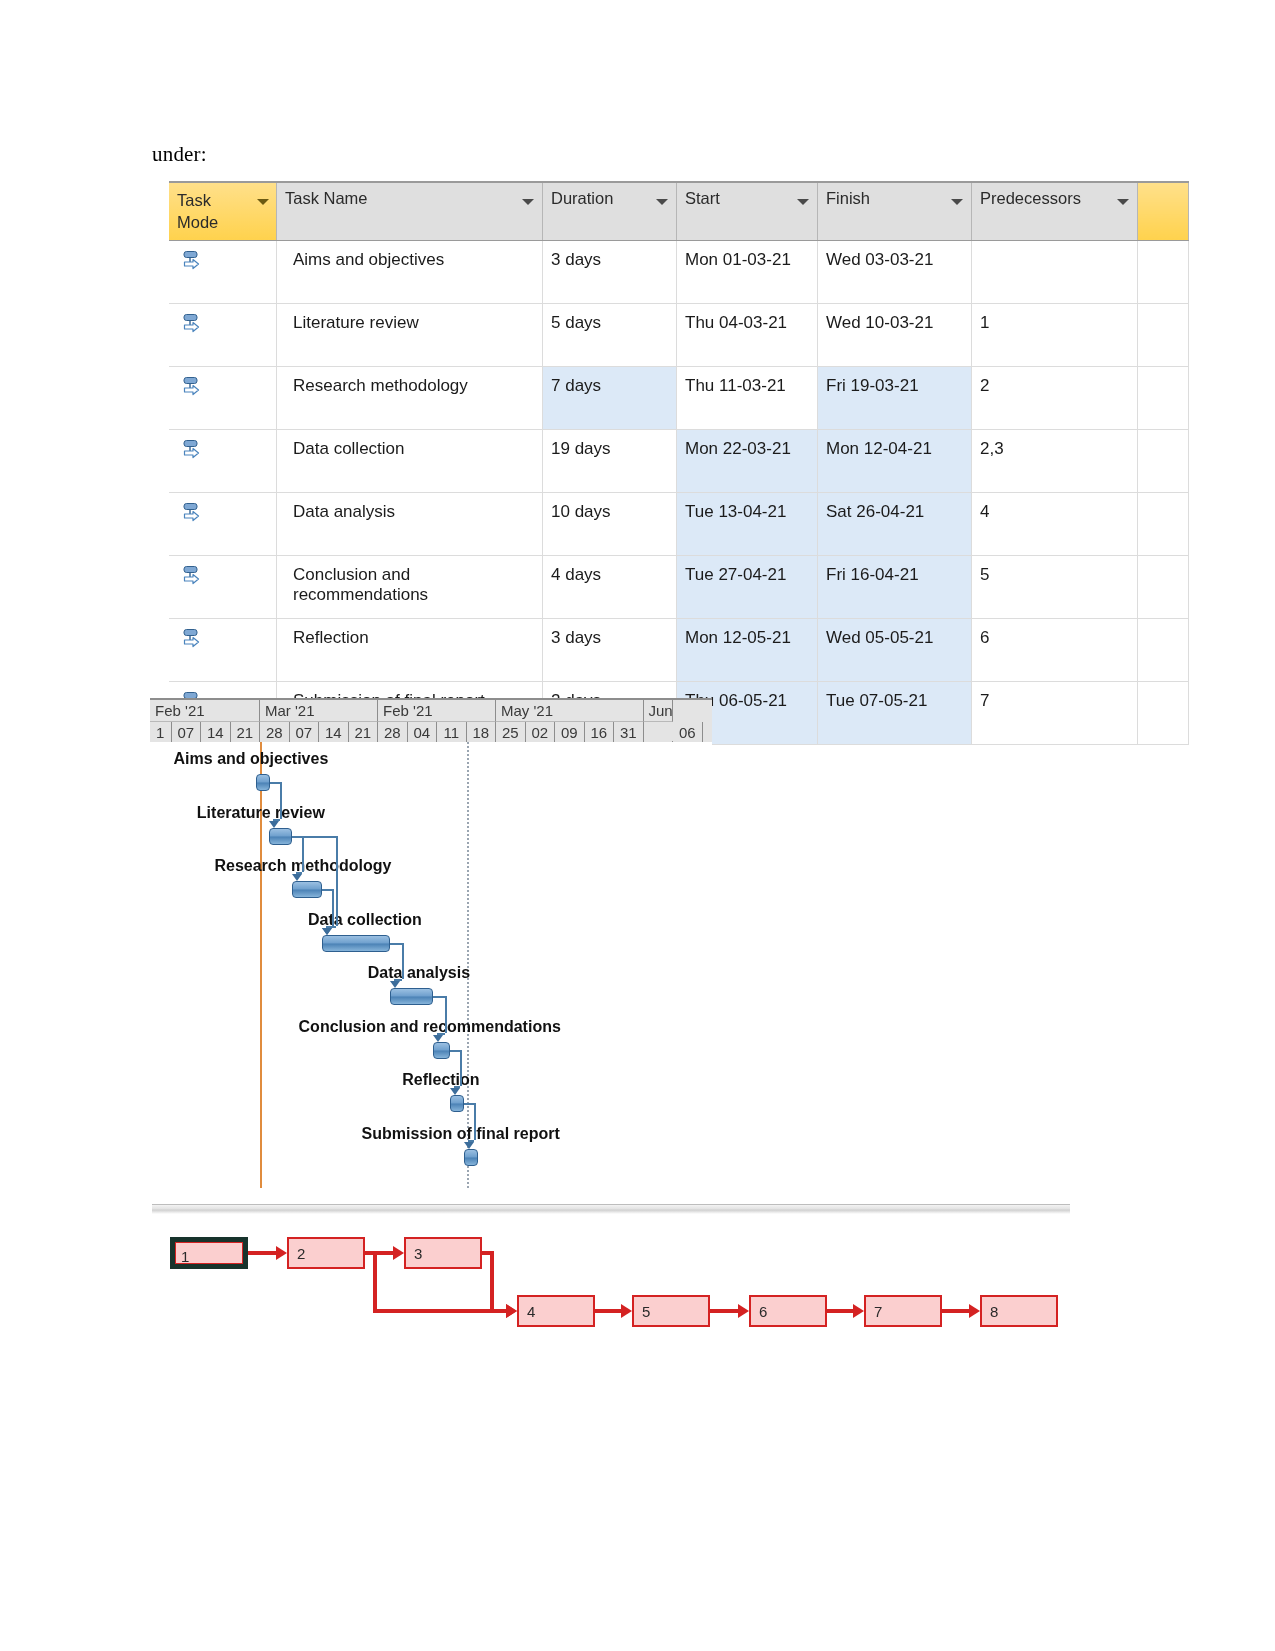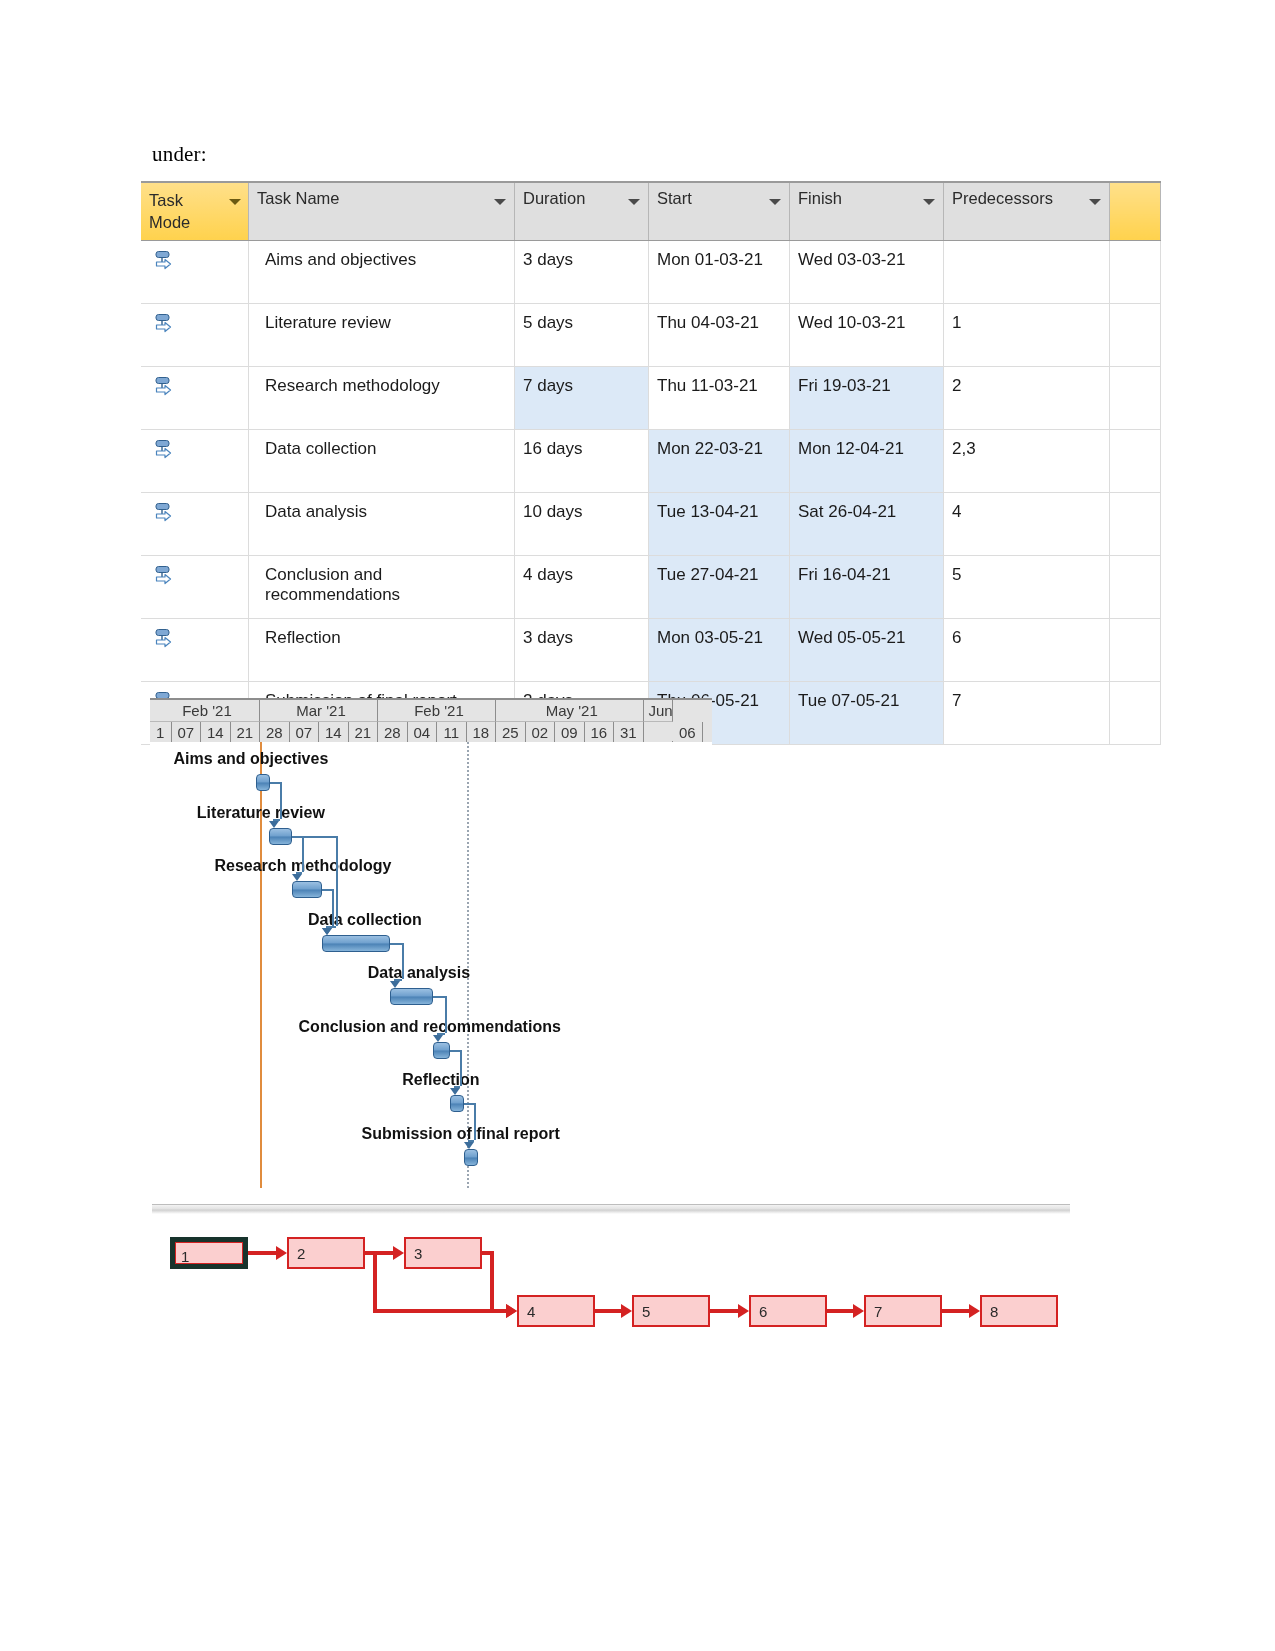--- a/index.html
+++ b/index.html
@@ -22,21 +22,21 @@
     top: 142px;
     font-family: "Liberation Serif", serif;
     font-size: 21px;
     color: #000000;
     letter-spacing: .2px;
   }
 
   
   #task-table {
     position: absolute;
-    left: 141px;
+    left: 169px;
     top: 181px;
     width: 908px;
     border-collapse: collapse;
     table-layout: fixed;
     background: #ffffff;
     font-size: 16.5px;
     color: #1b1b1b;
   }
   #task-table th {
     background: #dfdfdf;
@@ -120,21 +120,20 @@
     border-bottom: 1px solid #b9b9b9;
     height: 22px;
     line-height: 22px;
     font-size: 15px;
     color: #3a3a3a;
     padding-left: 5px;
     box-sizing: border-box;
     background: #e4e4e4;
     white-space: nowrap;
     overflow: hidden;
-    text-align: center;
   }
   .ts-week {
     border-right: 1px solid #8d8d8d;
     border-bottom: 1px solid #8d8d8d;
     height: 22px;
     line-height: 22px;
     font-size: 15px;
     color: #3a3a3a;
     text-align: center;
     box-sizing: border-box;
@@ -310,21 +309,21 @@
         <td class="c-pred">2</td>
         <td class="c-extra"></td>
       </tr>
       <tr>
         <td class="c-mode"><span><svg class="taskmode-icon" viewBox="0 0 22 26" xmlns="http://www.w3.org/2000/svg">
               <rect x="2" y="1.5" width="13" height="6" rx="2.5" fill="#7fa8d4" stroke="#32618f" stroke-width="1"></rect>
               <path d="M8 7.5 L8 12" stroke="#32618f" stroke-width="1.4" fill="none"></path>
               <path d="M2.5 12 L11 12 L11 9.5 L16.5 14 L11 18.5 L11 16 L2.5 16 Z" fill="#ffffff" stroke="#4a84bd" stroke-width="1.2" stroke-linejoin="round"></path>
             </svg></span></td>
         <td class="c-name">Data collection</td>
-        <td class="c-dur">16 days</td>
+        <td class="c-dur">19 days</td>
         <td class="c-start tint">Mon 22-03-21</td>
         <td class="c-finish tint">Mon 12-04-21</td>
         <td class="c-pred">2,3</td>
         <td class="c-extra"></td>
       </tr>
       <tr>
         <td class="c-mode"><span><svg class="taskmode-icon" viewBox="0 0 22 26" xmlns="http://www.w3.org/2000/svg">
               <rect x="2" y="1.5" width="13" height="6" rx="2.5" fill="#7fa8d4" stroke="#32618f" stroke-width="1"></rect>
               <path d="M8 7.5 L8 12" stroke="#32618f" stroke-width="1.4" fill="none"></path>
               <path d="M2.5 12 L11 12 L11 9.5 L16.5 14 L11 18.5 L11 16 L2.5 16 Z" fill="#ffffff" stroke="#4a84bd" stroke-width="1.2" stroke-linejoin="round"></path>
@@ -350,21 +349,21 @@
         <td class="c-extra"></td>
       </tr>
       <tr>
         <td class="c-mode"><span><svg class="taskmode-icon" viewBox="0 0 22 26" xmlns="http://www.w3.org/2000/svg">
               <rect x="2" y="1.5" width="13" height="6" rx="2.5" fill="#7fa8d4" stroke="#32618f" stroke-width="1"></rect>
               <path d="M8 7.5 L8 12" stroke="#32618f" stroke-width="1.4" fill="none"></path>
               <path d="M2.5 12 L11 12 L11 9.5 L16.5 14 L11 18.5 L11 16 L2.5 16 Z" fill="#ffffff" stroke="#4a84bd" stroke-width="1.2" stroke-linejoin="round"></path>
             </svg></span></td>
         <td class="c-name">Reflection</td>
         <td class="c-dur">3 days</td>
-        <td class="c-start tint">Mon 03-05-21</td>
+        <td class="c-start tint">Mon 12-05-21</td>
         <td class="c-finish tint">Wed 05-05-21</td>
         <td class="c-pred">6</td>
         <td class="c-extra"></td>
       </tr>
       <tr>
         <td class="c-mode"><span><svg class="taskmode-icon" viewBox="0 0 22 26" xmlns="http://www.w3.org/2000/svg">
               <rect x="2" y="1.5" width="13" height="6" rx="2.5" fill="#7fa8d4" stroke="#32618f" stroke-width="1"></rect>
               <path d="M8 7.5 L8 12" stroke="#32618f" stroke-width="1.4" fill="none"></path>
               <path d="M2.5 12 L11 12 L11 9.5 L16.5 14 L11 18.5 L11 16 L2.5 16 Z" fill="#ffffff" stroke="#4a84bd" stroke-width="1.2" stroke-linejoin="round"></path>
             </svg></span></td>

